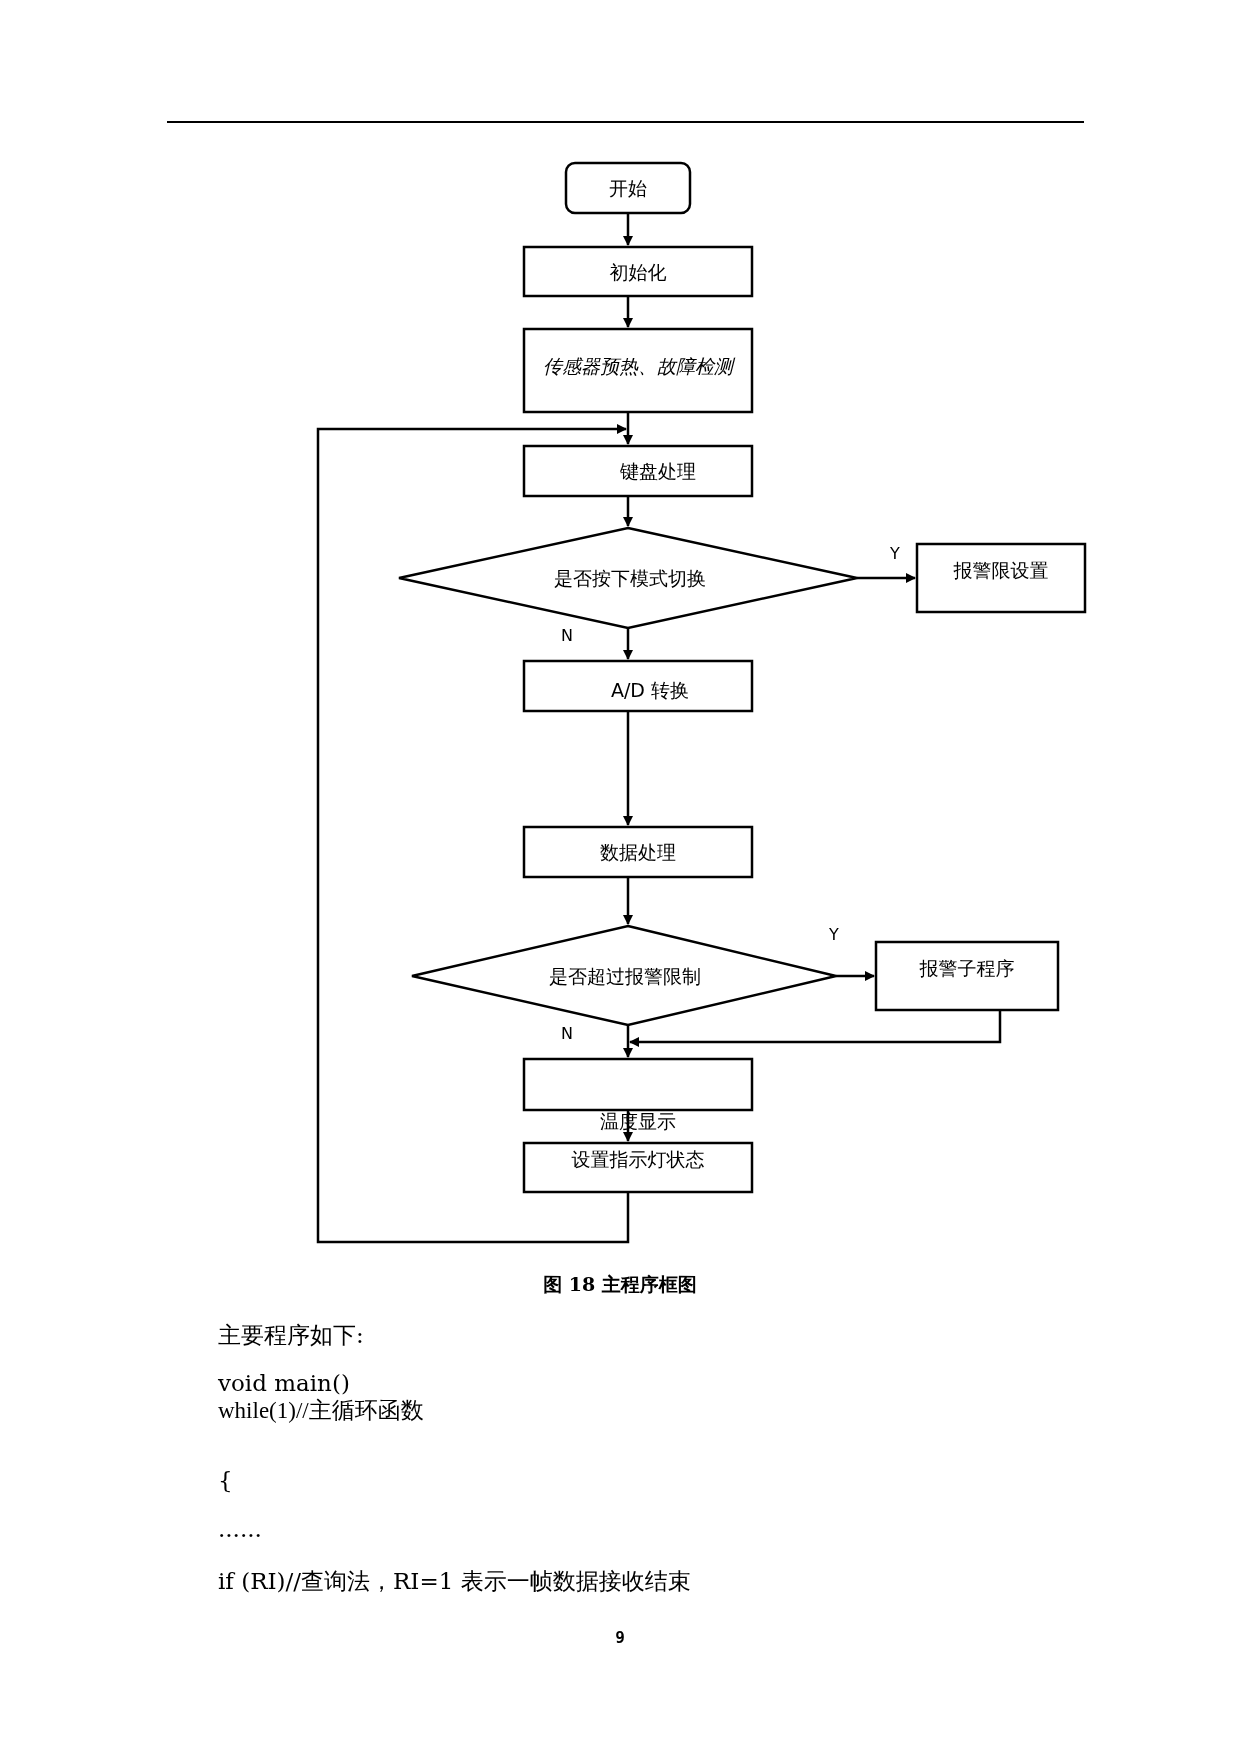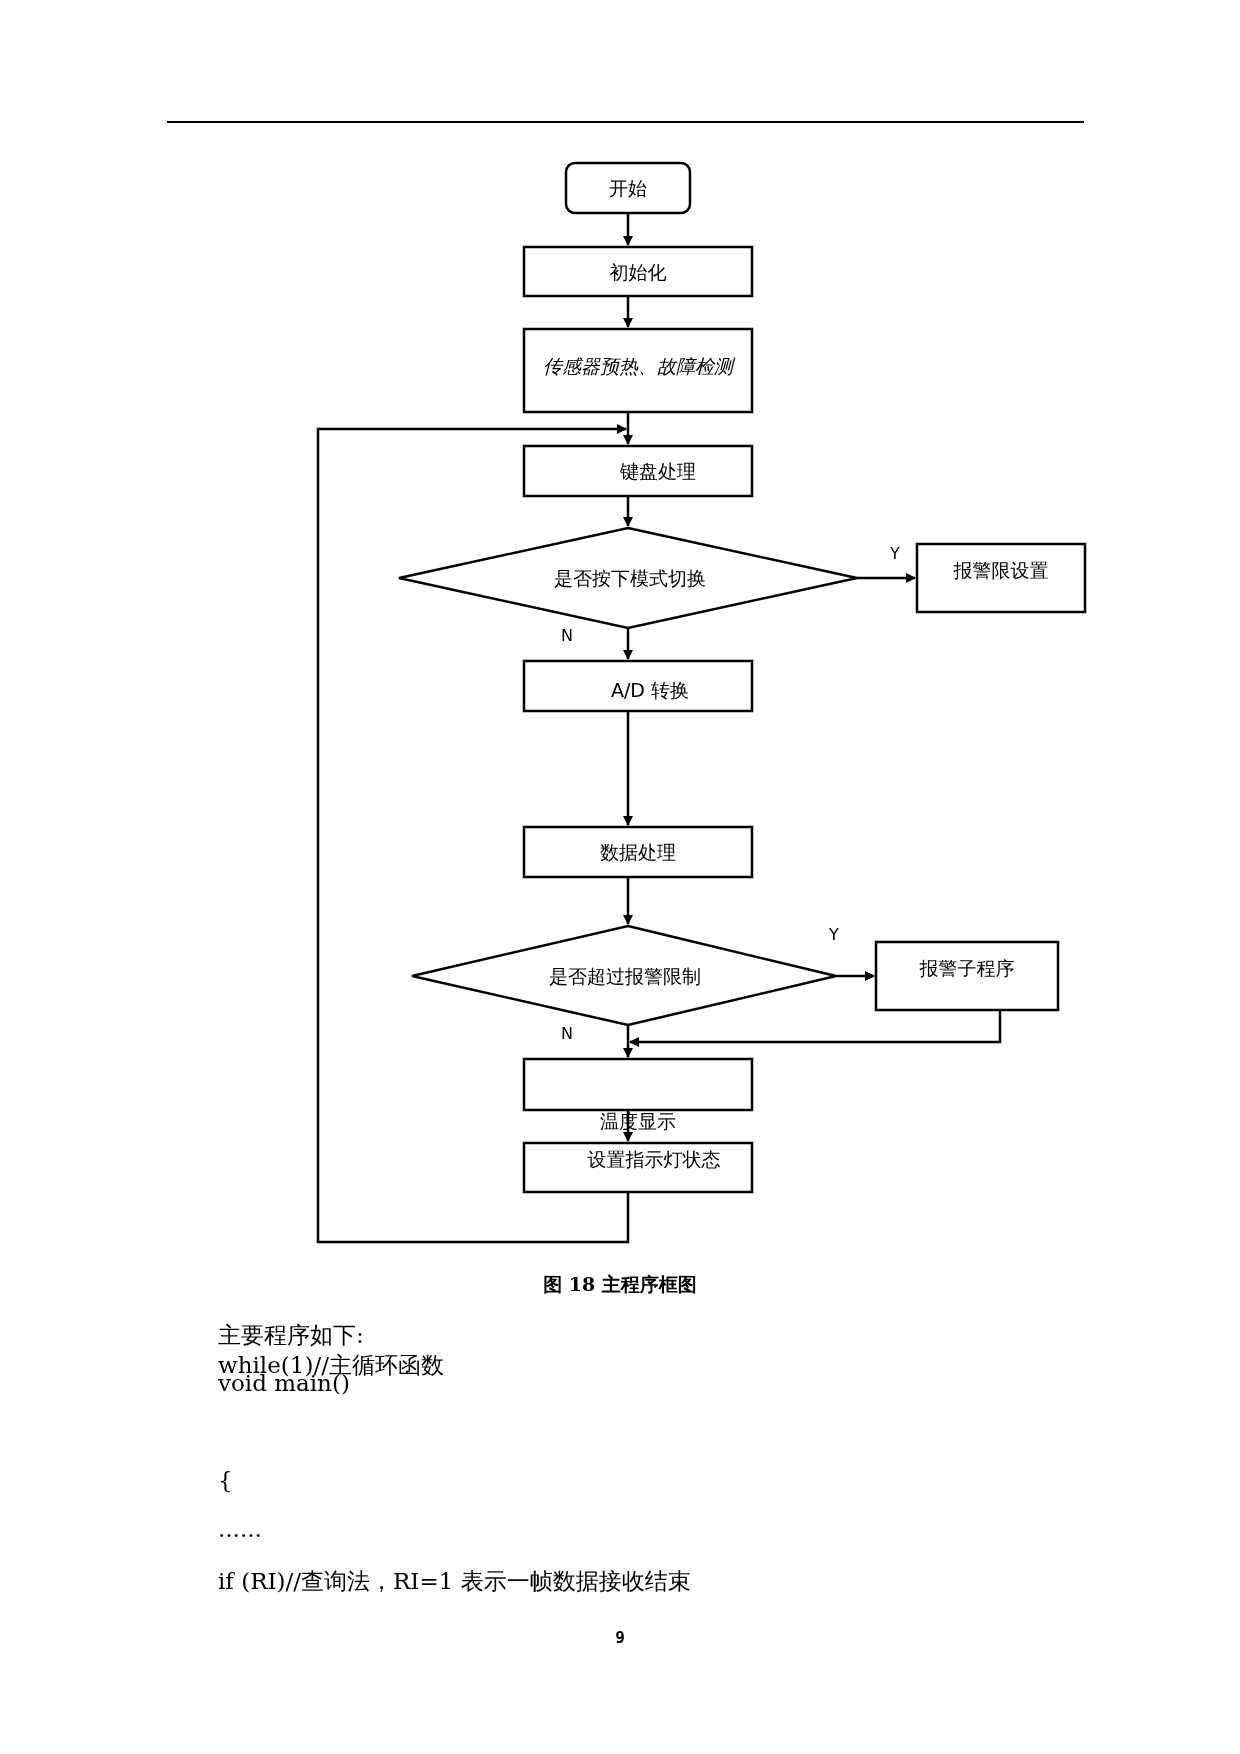--- a/index.html
+++ b/index.html
@@ -58,29 +58,29 @@
 <div class="lbl" style="left:524px;top:247px;width:228px;height:49px;">初始化</div>
 <div class="lbl" style="left:534px;top:329px;width:208px;height:74px;font-style:italic;">传感器预热、故障检测</div>
 <div class="lbl" style="left:524px;top:446px;width:228px;height:50px;padding-left:20px;">键盘处理</div>
 <div class="lbl" style="left:480px;top:560px;width:300px;height:36px;">是否按下模式切换</div>
 <div class="lbl" style="left:917px;top:550px;width:168px;height:40px;">报警限设置</div>
 <div class="lbl" style="left:524px;top:661px;width:228px;height:58px;margin-left:12px;">A/D 转换</div>
 <div class="lbl" style="left:524px;top:827px;width:228px;height:50px;">数据处理</div>
 <div class="lbl" style="left:475px;top:958px;width:300px;height:36px;">是否超过报警限制</div>
 <div class="lbl" style="left:876px;top:948px;width:182px;height:40px;">报警子程序</div>
 <div class="lbl" style="left:524px;top:1059px;width:228px;height:51px;margin-top:36px;">温度显示</div>
-<div class="lbl" style="left:524px;top:1143px;width:228px;height:31px;padding-left:16px;">设置指示灯状态</div>
+<div class="lbl" style="left:524px;top:1143px;width:228px;height:31px;">设置指示灯状态</div>
 
 <div class="yn" style="left:890px;top:544px;">Y</div>
 <div class="yn" style="left:561px;top:626px;">N</div>
 <div class="yn" style="left:829px;top:925px;">Y</div>
 <div class="yn" style="left:561px;top:1024px;">N</div>
 
 <div class="caption">图 18 主程序框图</div>
 
 <div class="line" style="top:1320px;">主要程序如下:</div>
 <div class="line" style="top:1370px;">void main()</div>
-<div class="line" style="top:1350px;">while(1)//主循环函数</div>
+<div class="line" style="top:1395px;font-family:Liberation Serif, serif;">while(1)//主循环函数</div>
 <div class="line" style="top:1467px;">{</div>
 <div class="line" style="top:1516px;">......</div>
 <div class="line" style="top:1566px;">if (RI)//查询法，RI=1 表示一帧数据接收结束</div>
 
 <div class="pagenum">9</div>
 
 </body></html>

